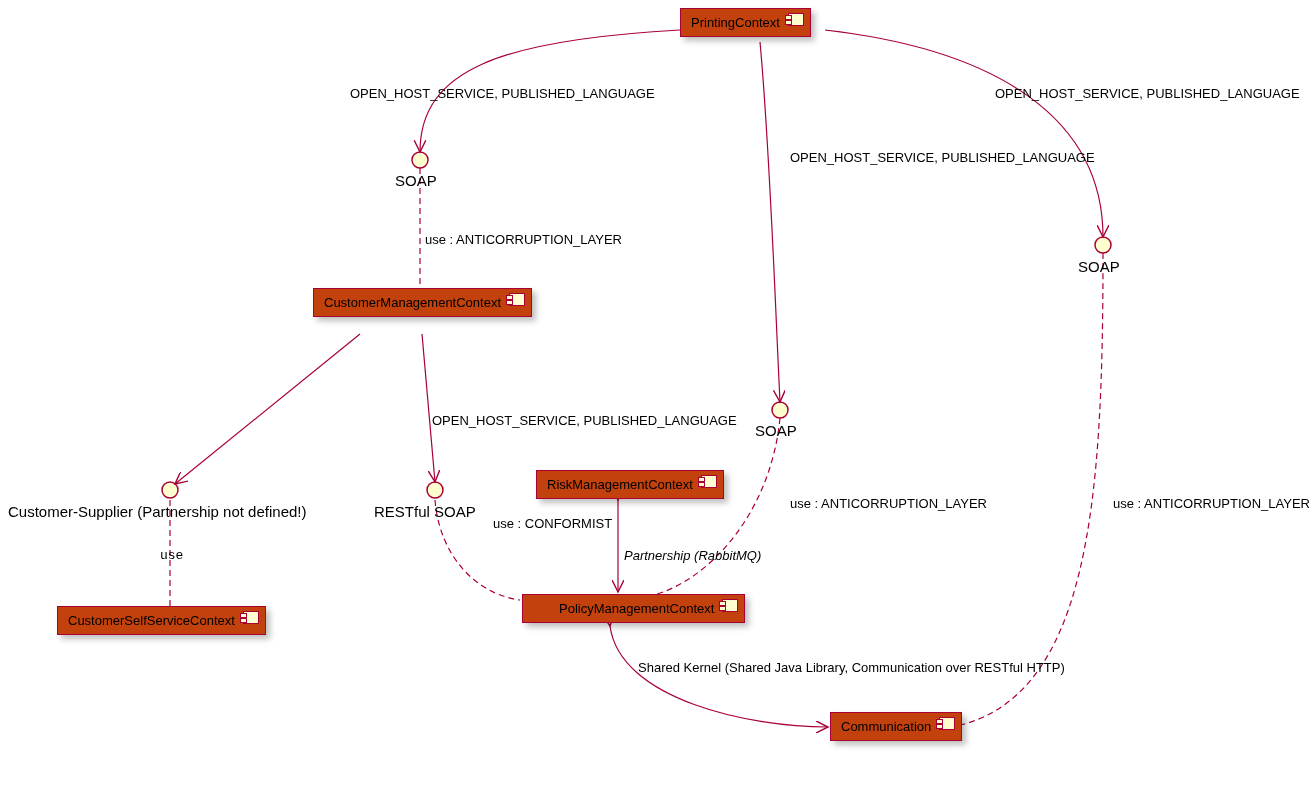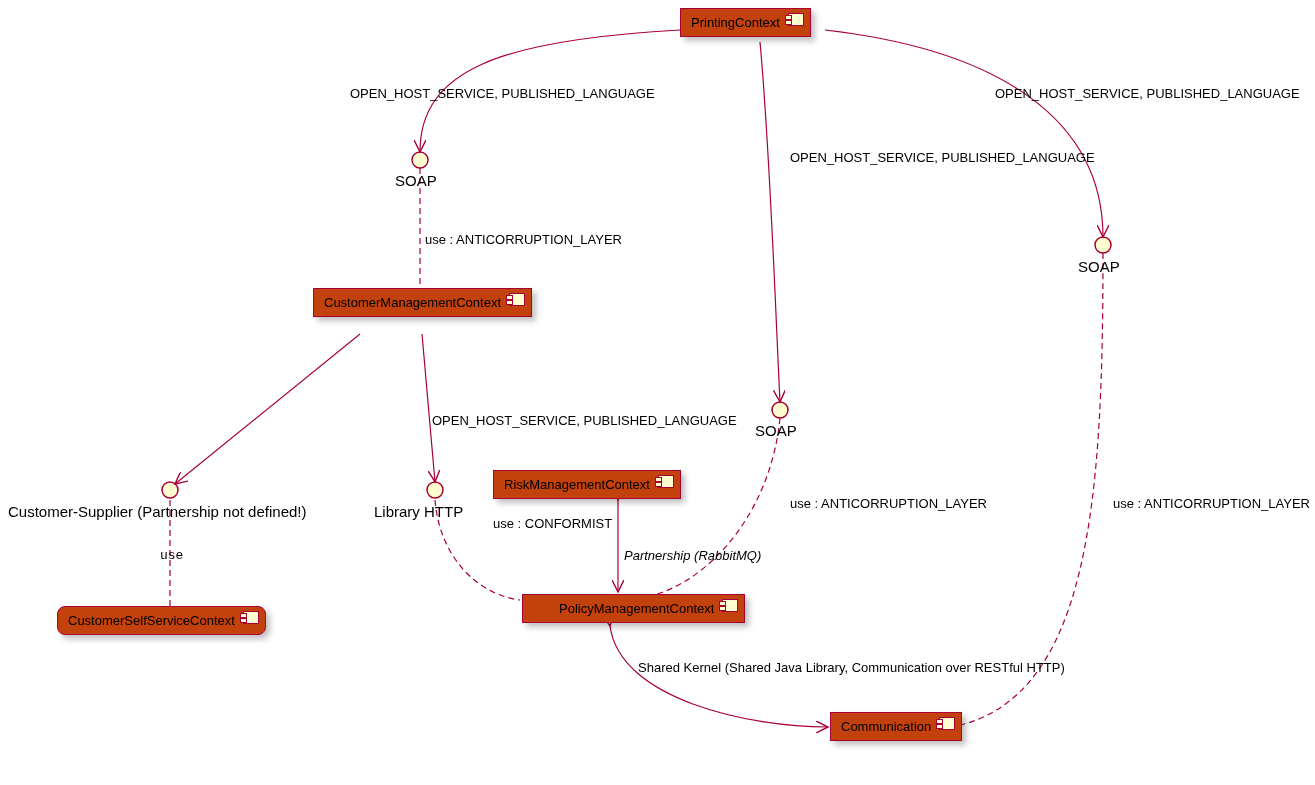--- a/index.html
+++ b/index.html
@@ -109,44 +109,44 @@
 <div class="component" style="left:680px; top:8px;">
   <span>PrintingContext</span>
   <span class="uml-icon"></span>
 </div>
 
 <div class="component" style="left:297px; top:288px;margin-left:16px;">
   <span>CustomerManagementContext</span>
   <span class="uml-icon"></span>
 </div>
 
-<div class="component" style="left:493px; top:470px;">
+<div class="component" style="left:536px; top:470px;">
   <span>RiskManagementContext</span>
   <span class="uml-icon"></span>
 </div>
 
-<div class="component" style="left:57px; top:606px;border-radius:8px;">
+<div class="component" style="left:57px; top:606px;">
   <span>CustomerSelfServiceContext</span>
   <span class="uml-icon"></span>
 </div>
 
 <div class="component" style="left:522px; top:594px;padding-left:36px;">
   <span>PolicyManagementContext</span>
   <span class="uml-icon"></span>
 </div>
 
 <div class="component" style="left:830px; top:712px;">
   <span>Communication</span>
   <span class="uml-icon"></span>
 </div>
 
 <div class="iface-label" style="left:395px; top:172px;">SOAP</div>
 <div class="iface-label" style="left:755px; top:422px;">SOAP</div>
 <div class="iface-label" style="left:1078px; top:258px;">SOAP</div>
-<div class="iface-label" style="left:374px; top:503px;">Library HTTP</div>
+<div class="iface-label" style="left:374px; top:503px;">RESTful SOAP</div>
 <div class="iface-label" style="left:8px; top:503px;">Customer-Supplier (Partnership not defined!)</div>
 
 <div class="label" style="left:350px; top:86px;">OPEN_HOST_SERVICE, PUBLISHED_LANGUAGE</div>
 <div class="label" style="left:790px; top:150px;">OPEN_HOST_SERVICE, PUBLISHED_LANGUAGE</div>
 <div class="label" style="left:995px; top:86px;">OPEN_HOST_SERVICE, PUBLISHED_LANGUAGE</div>
 <div class="label" style="left:432px; top:413px;">OPEN_HOST_SERVICE, PUBLISHED_LANGUAGE</div>
 
 <div class="label" style="left:425px; top:232px;">use : ANTICORRUPTION_LAYER</div>
 <div class="label" style="left:790px; top:496px;">use : ANTICORRUPTION_LAYER</div>
 <div class="label" style="left:1113px; top:496px;">use : ANTICORRUPTION_LAYER</div>

